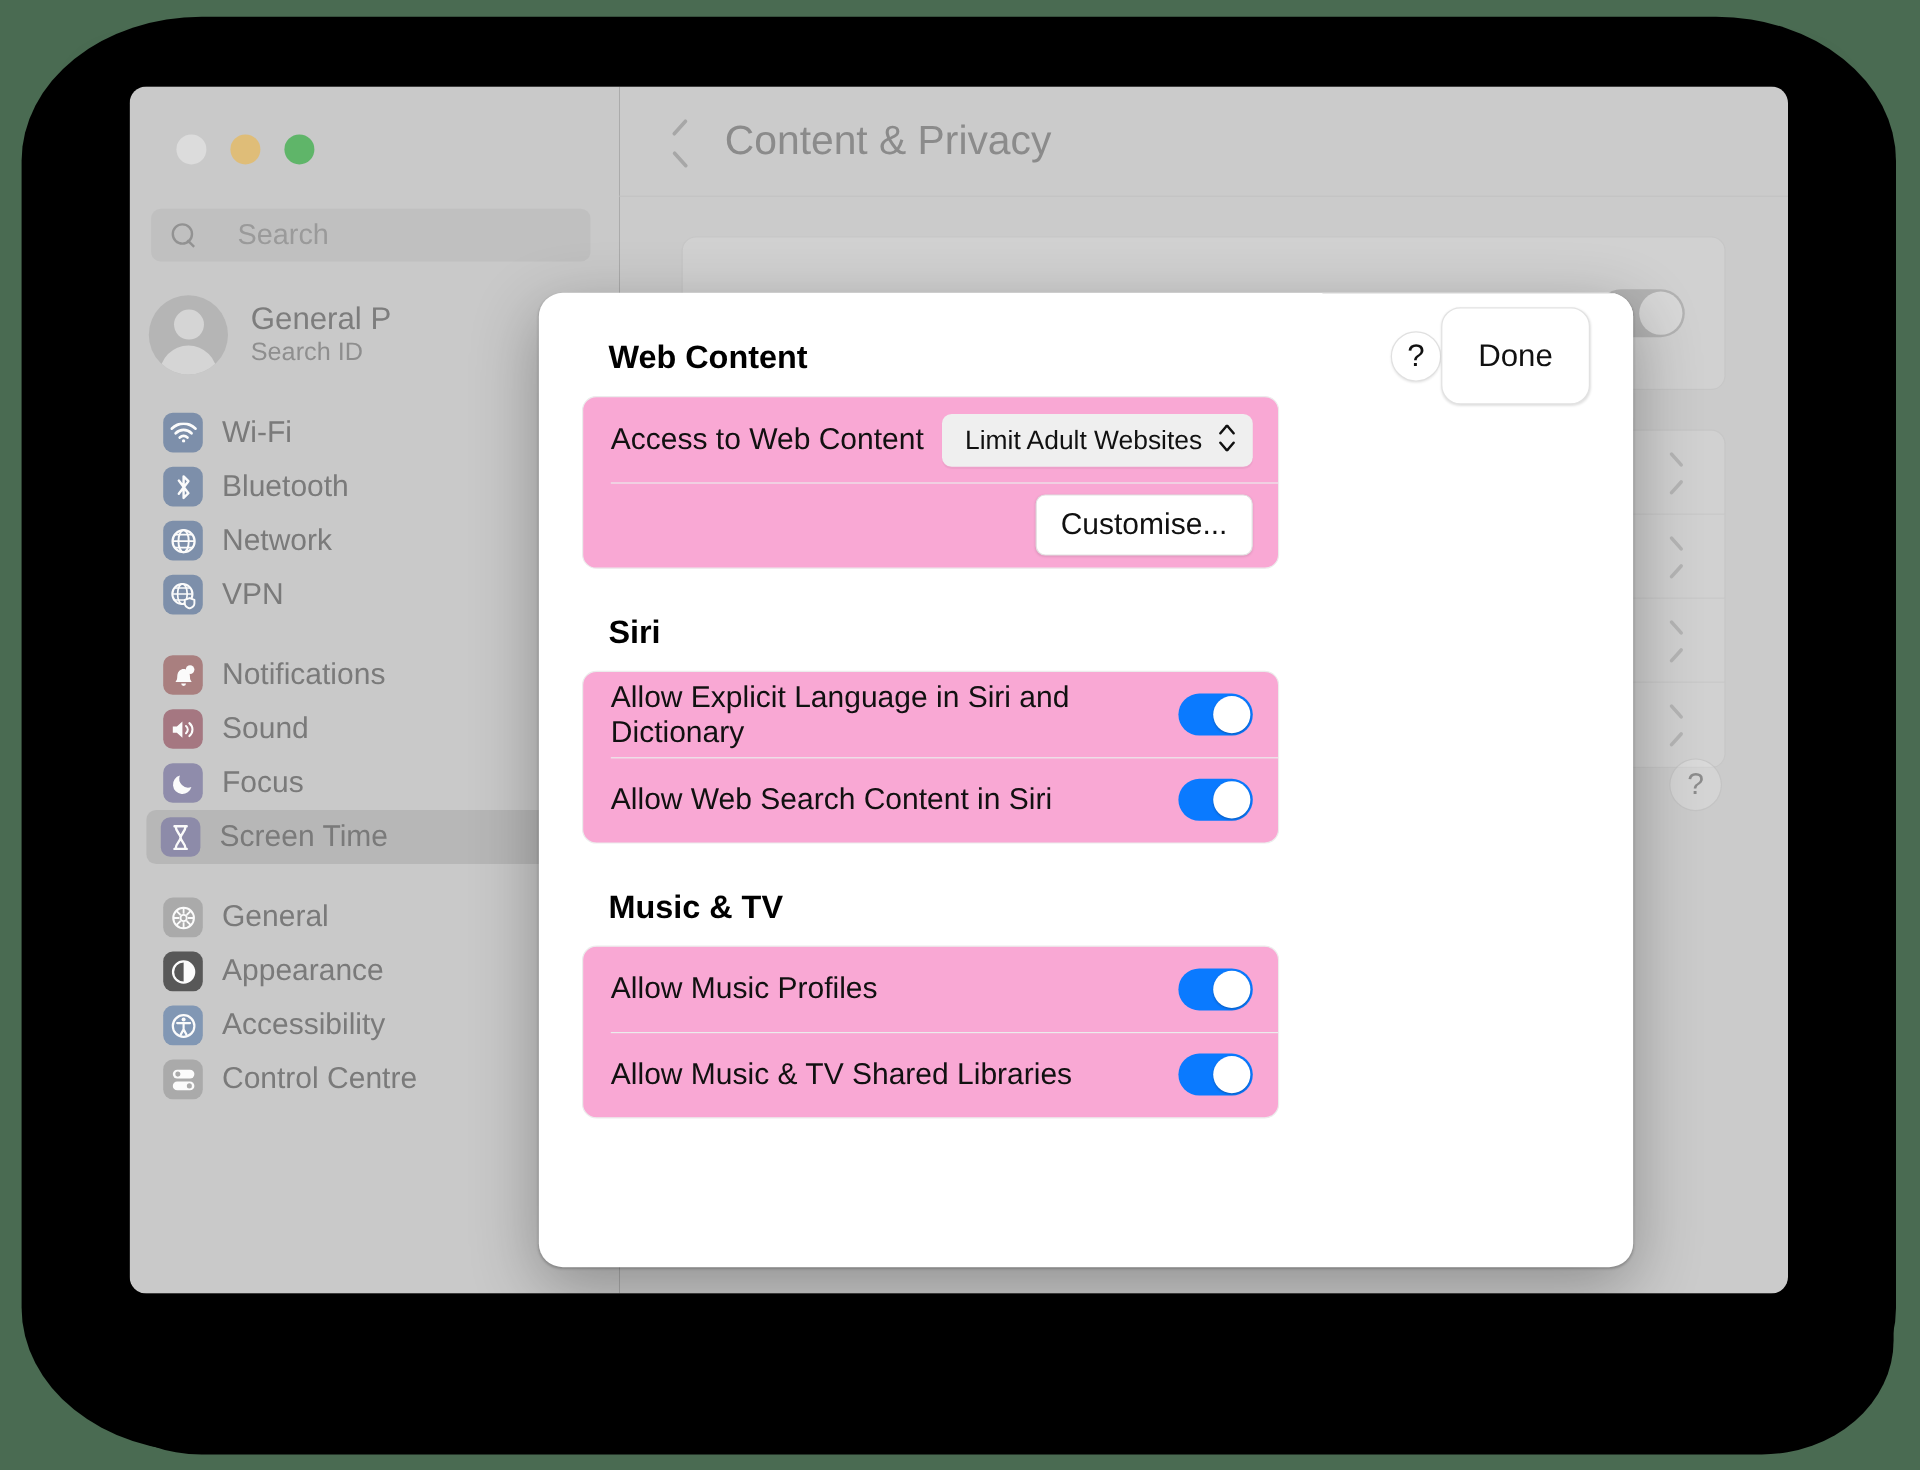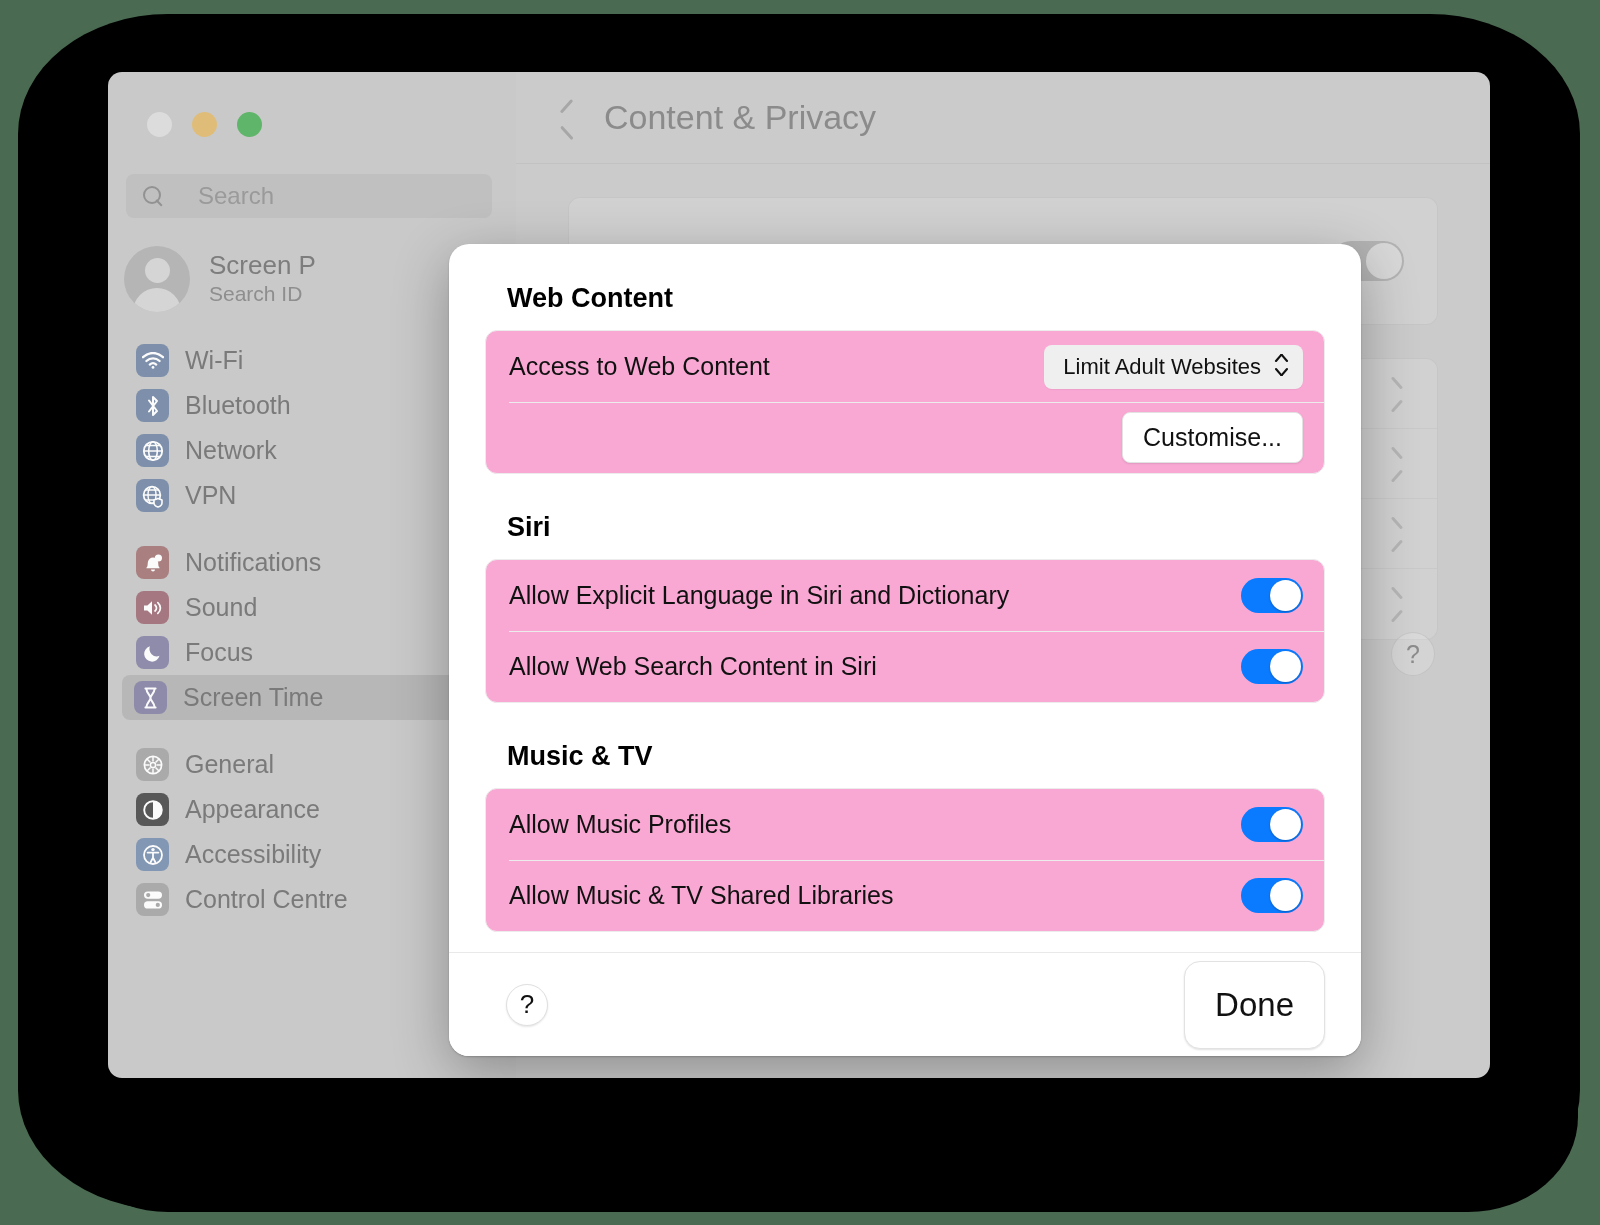--- a/index.html
+++ b/index.html
@@ -184,21 +184,21 @@
   }
 
   
   .sheet {
     position: absolute;
     left: 341px; top: 172px;
     width: 912px; height: 812px;
     background: #fff;
     border-radius: 20px;
     box-shadow: 0 16px 56px rgba(0,0,0,.30), 0 1px 2px rgba(0,0,0,.2);
-    display: flex; flex-direction: column;
+    display: flex; flex-direction: row;
     overflow: hidden;
     z-index: 10;
   }
   .sheet-scroll {
     flex: 1;
     overflow: hidden;
     padding: 0 36px;
     position: relative;
   }
   .sec-title {
@@ -267,21 +267,21 @@
     background: #fff; border: 1px solid #e0e0e0;
     box-shadow: 0 1px 2px rgba(0,0,0,.10);
     display: flex; align-items: center; justify-content: center;
     font-size: 26px; color: #111;
   }
   .done-btn {
     background: #fff;
     border: 1px solid #e2e2e2;
     border-radius: 16px;
     padding: 24px 30px;
-    font-size: 33px; color: #111;
+    font-size: 26px; color: #111;
     box-shadow: 0 1px 2px rgba(0,0,0,.12);
   }
 </style>
 </head>
 <body>
 
 <div id="root">
 
   <div class="backdrop">
     <div class="backdrop-inner"></div>
@@ -298,21 +298,21 @@
       </div>
 
       <div class="search-box">
         <span class="search-ico"></span>
         <span class="search-ph">Search</span>
       </div>
 
       <div class="account">
         <div class="avatar"></div>
         <div>
-          <div class="acct-name">Screen P</div>
+          <div class="acct-name">General P</div>
           <div class="acct-sub">Search ID</div>
         </div>
       </div>
 
       <div class="nav">
 
         <div class="nav-group">
           <div class="nav-item">
             <span class="app-ico" style="background:#5b8fd8">
               <svg width="22" height="17" viewBox="0 0 22 17" fill="none">

